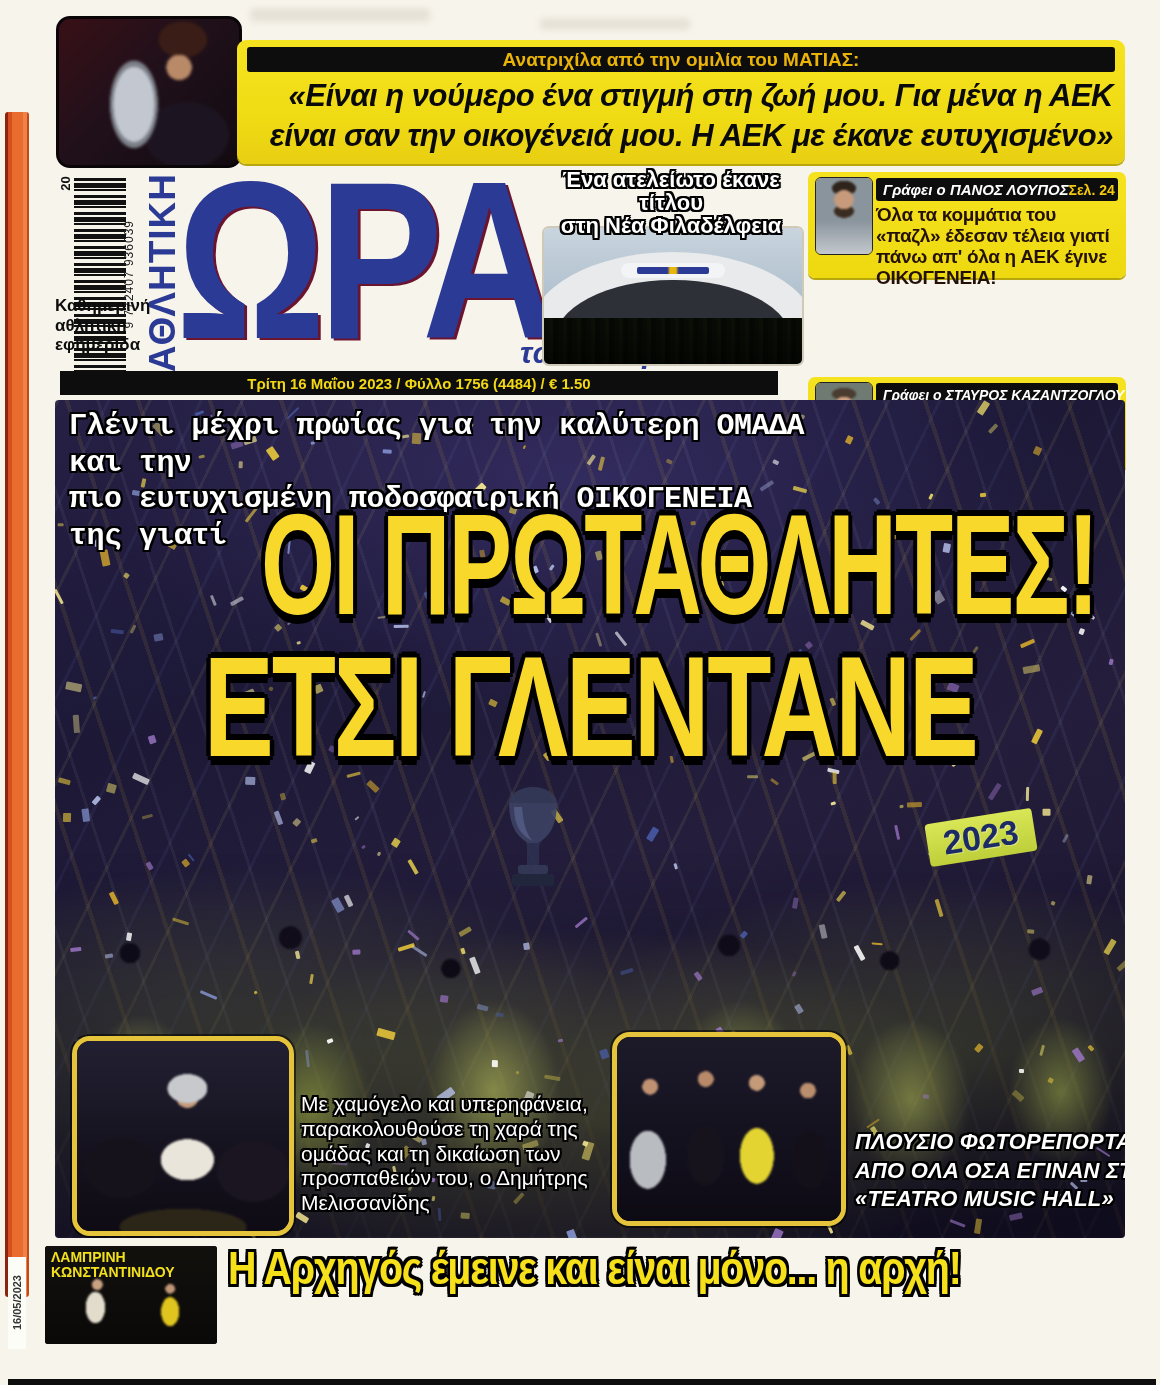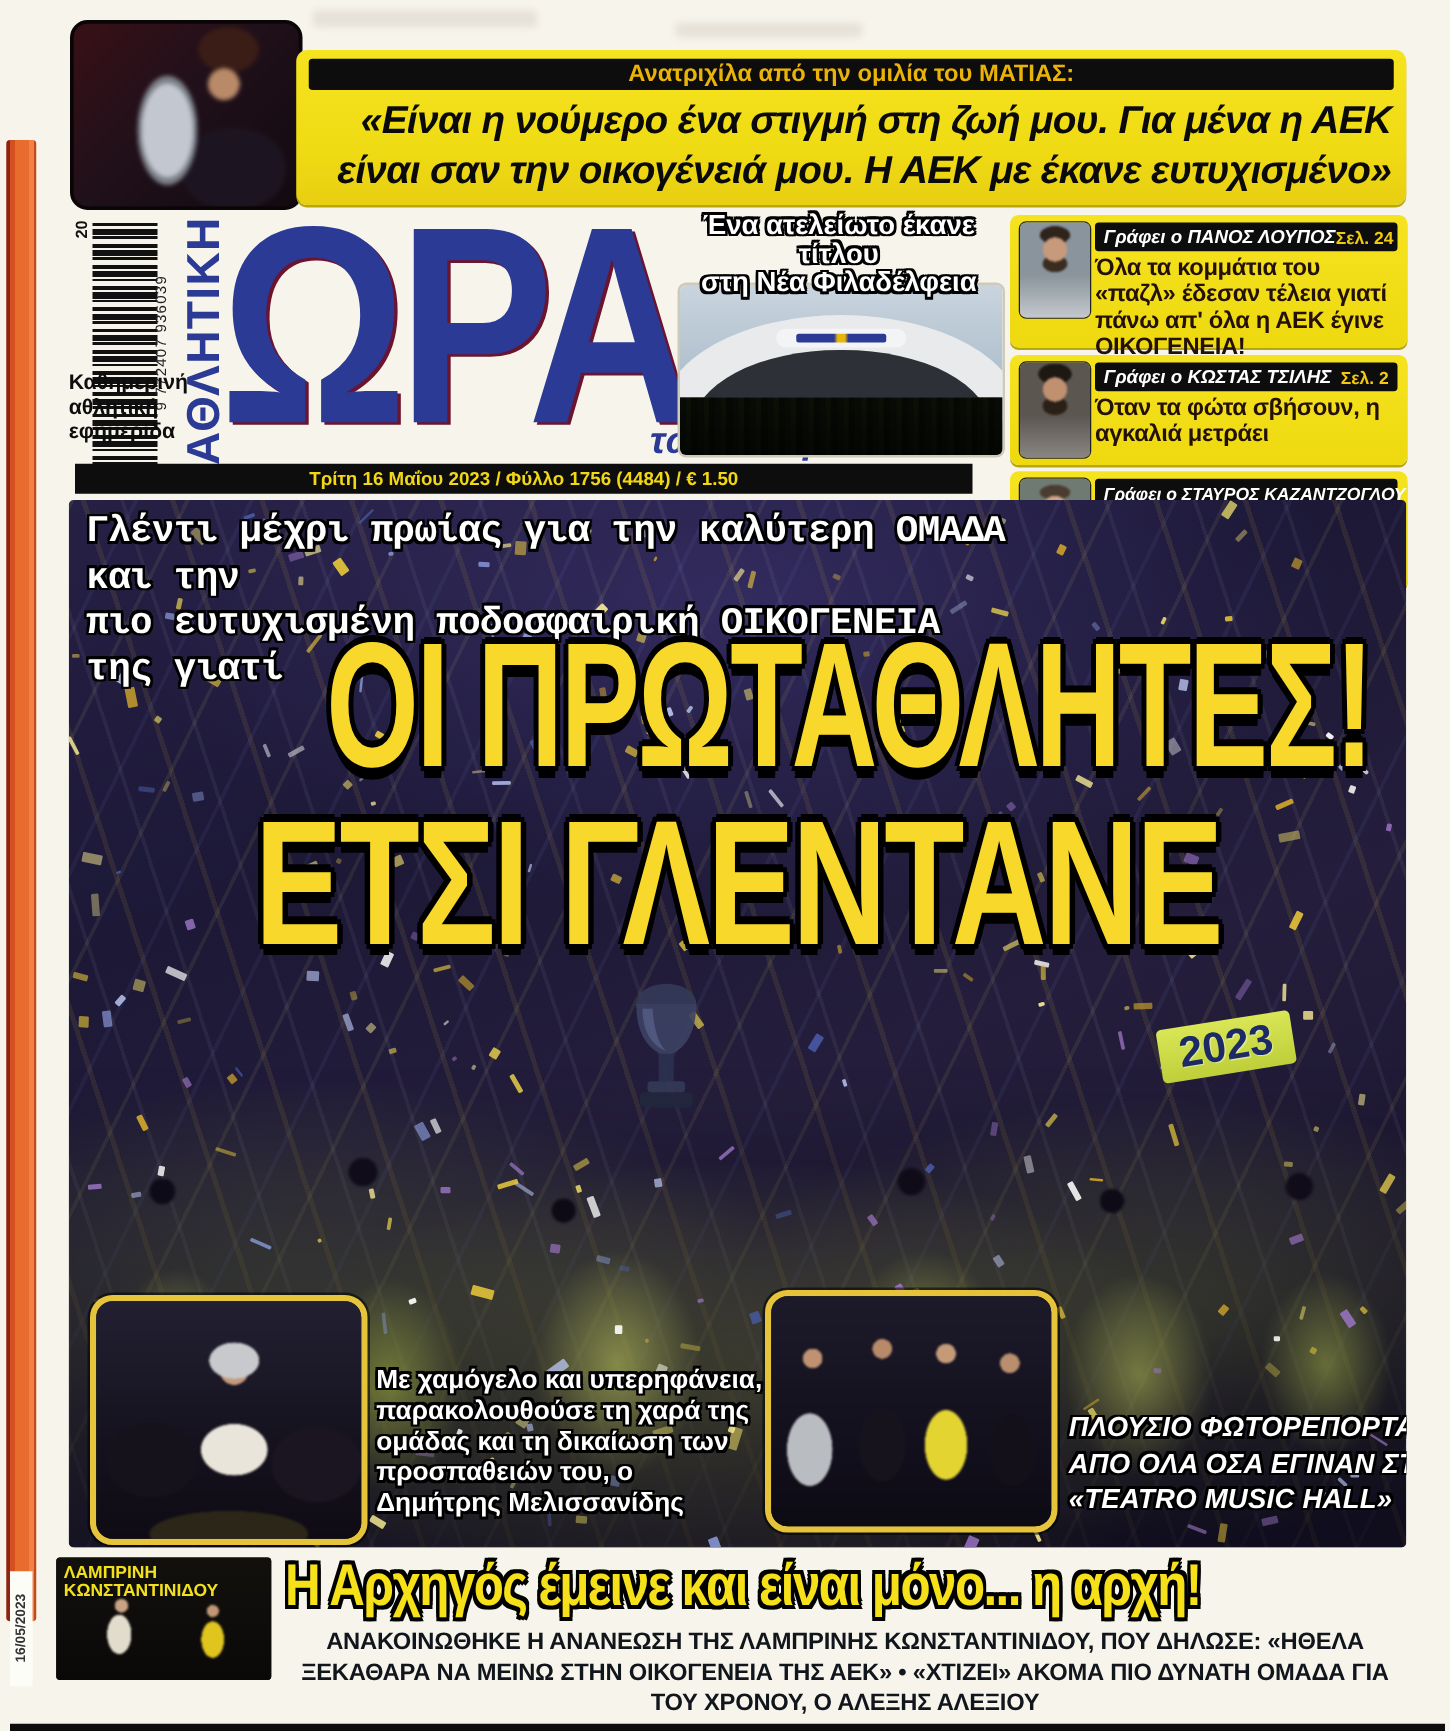--- a/index.html
+++ b/index.html
@@ -123,21 +123,21 @@
       radial-gradient(circle 13px at 16% 28%,#c09272 0 60%,transparent 61%),
       radial-gradient(circle 13px at 40% 24%,#b88a6a 0 60%,transparent 61%),
       radial-gradient(circle 13px at 62% 26%,#c49a78 0 60%,transparent 61%),
       radial-gradient(circle 13px at 84% 30%,#bb8e6e 0 60%,transparent 61%),
       radial-gradient(ellipse 30px 48px at 15% 66%,#b9bcc0 0 60%,transparent 61%),
       radial-gradient(ellipse 30px 48px at 40% 64%,#17131d 0 60%,transparent 61%),
       radial-gradient(ellipse 28px 46px at 62% 64%,#e3d432 0 60%,transparent 61%),
       radial-gradient(ellipse 30px 48px at 85% 66%,#14101a 0 60%,transparent 61%),
       linear-gradient(180deg,#1d1a2a 0%,#120f1c 70%,#0c0a12 100%);}
 
-  .caption-left{position:absolute;left:246px;top:692px;width:310px;color:#fff;font-weight:bold;font-size:21px;line-height:1.18;z-index:6;}
+  .caption-left{position:absolute;left:246px;top:692px;width:310px;color:#fff;font-weight:normal;font-size:21px;line-height:1.18;z-index:6;}
   .caption-right{position:absolute;left:800px;top:728px;width:300px;color:#fff;font-weight:bold;font-style:italic;font-size:22px;line-height:1.3;z-index:6;letter-spacing:0.2px;}
 
   
   .bottom-photo{position:absolute;left:45px;top:1246px;width:172px;height:98px;background:#0a0a0a;border-radius:3px;overflow:hidden;}
   .bottom-photo .ph-fill{position:absolute;inset:-3px;filter:blur(1px);
     background:
       radial-gradient(ellipse 16px 26px at 30% 62%,#e2dccc 0 60%,transparent 61%),
       radial-gradient(circle 9px at 31% 40%,#c9a183 0 60%,transparent 61%),
       radial-gradient(ellipse 15px 24px at 72% 66%,#e0c51e 0 60%,transparent 61%),
       radial-gradient(circle 8px at 72% 44%,#c19676 0 60%,transparent 61%),
@@ -215,30 +215,20 @@
     <div class="headshot hs1">
         <div class="ph-fill"></div>
       </div>
     <div class="head-bar">
       <span class="byline">Γράφει ο ΠΑΝΟΣ ΛΟΥΠΟΣ</span>
       <span class="pref">Σελ. 24</span>
     </div>
     <div class="body-text">Όλα τα κομμάτια του «παζλ» έδεσαν τέλεια γιατί πάνω απ' όλα η ΑΕΚ έγινε ΟΙΚΟΓΕΝΕΙΑ!</div>
   </div>
 
-  <div class="colbox" style="top:284px;height:88px;">
-    <div class="headshot hs2">
-        <div class="ph-fill"></div>
-      </div>
-    <div class="head-bar">
-      <span class="byline">Γράφει ο ΚΩΣΤΑΣ ΤΣΙΛΗΣ</span>
-      <span class="pref">Σελ. 2</span>
-    </div>
-    <div class="body-text">Όταν τα φώτα σβήσουν, η αγκαλιά μετράει</div>
-  </div>
 
   <div class="colbox" style="top:377px;height:95px;">
     <div class="headshot hs3">
         <div class="ph-fill"></div>
       </div>
     <div class="head-bar">
       <span class="byline" style="font-size:14px;">Γράφει ο ΣΤΑΥΡΟΣ ΚΑΖΑΝΤΖΟΓΛΟΥ</span>
     </div>
     <div class="body-text">Η ΑΕΚ έγραψε ιστορία και τα καλύτερα έρχονται</div>
     <div class="chip">Σελ. 8</div>
@@ -585,16 +575,15 @@
   <div class="bottom-photo">
     <div class="ph-fill"></div>
     <div class="label">
       <div>ΛΑΜΠΡΙΝΗ</div>
       <div>ΚΩΝΣΤΑΝΤΙΝΙΔΟΥ</div>
     </div>
   </div>
   <div class="bottom-headline">
     <span class="outline-md">Η Αρχηγός έμεινε και είναι μόνο... η αρχή!</span>
   </div>
-  <div class="bottom-deck">ΑΝΑΚΟΙΝΩΘΗΚΕ Η ΑΝΑΝΕΩΣΗ ΤΗΣ ΛΑΜΠΡΙΝΗΣ ΚΩΝΣΤΑΝΤΙΝΙΔΟΥ, ΠΟΥ ΔΗΛΩΣΕ: «ΗΘΕΛΑ ΞΕΚΑΘΑΡΑ ΝΑ ΜΕΙΝΩ ΣΤΗΝ ΟΙΚΟΓΕΝΕΙΑ ΤΗΣ ΑΕΚ» • «ΧΤΙΖΕΙ» ΑΚΟΜΑ ΠΙΟ ΔΥΝΑΤΗ ΟΜΑΔΑ ΓΙΑ ΤΟΥ ΧΡΟΝΟΥ, Ο ΑΛΕΞΗΣ ΑΛΕΞΙΟΥ</div>
 
   <div class="bottom-edge"></div>
 </div>
 
 </body></html>

